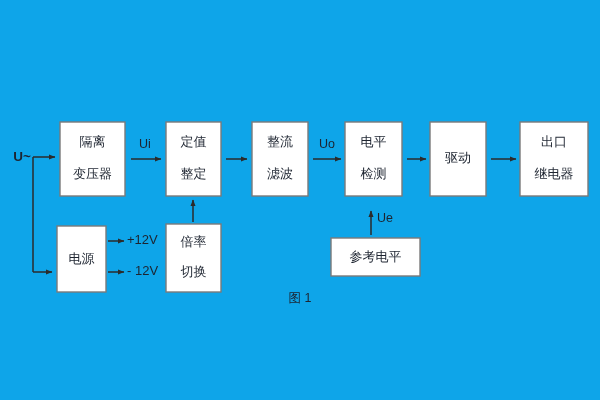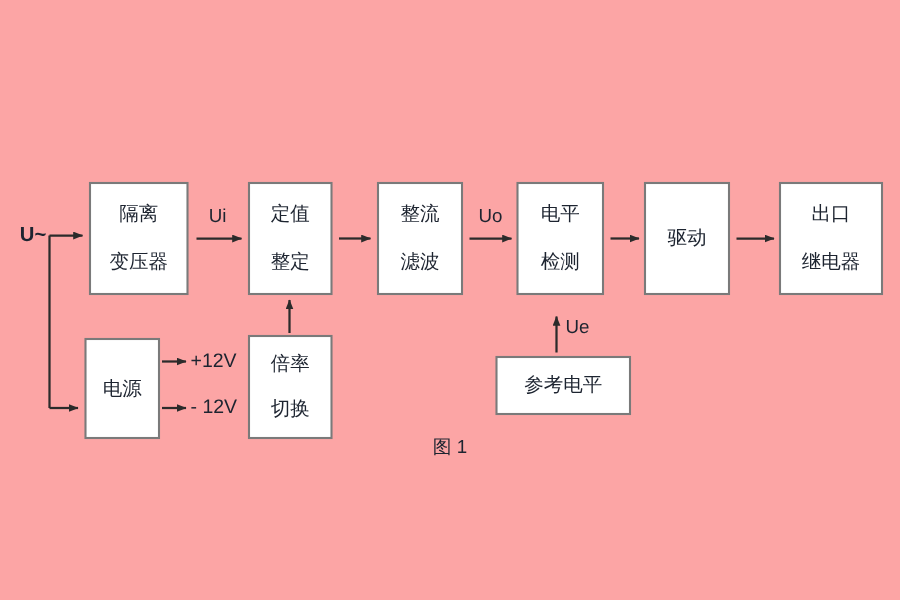--- a/index.html
+++ b/index.html
@@ -10,21 +10,21 @@
   body {
     width: 600px;
     height: 400px;
     overflow: hidden;
     font-family: "Liberation Sans", "DejaVu Sans", sans-serif;
   }
   #diagram-root {
     position: relative;
     width: 600px;
     height: 400px;
-    background: #fca5a5;
+    background: #0ea5e9;
   }
   svg#diagram-svg {
     position: absolute;
     left: 0;
     top: 0;
     width: 600px;
     height: 400px;
     display: block;
   }
   .box-rect {

